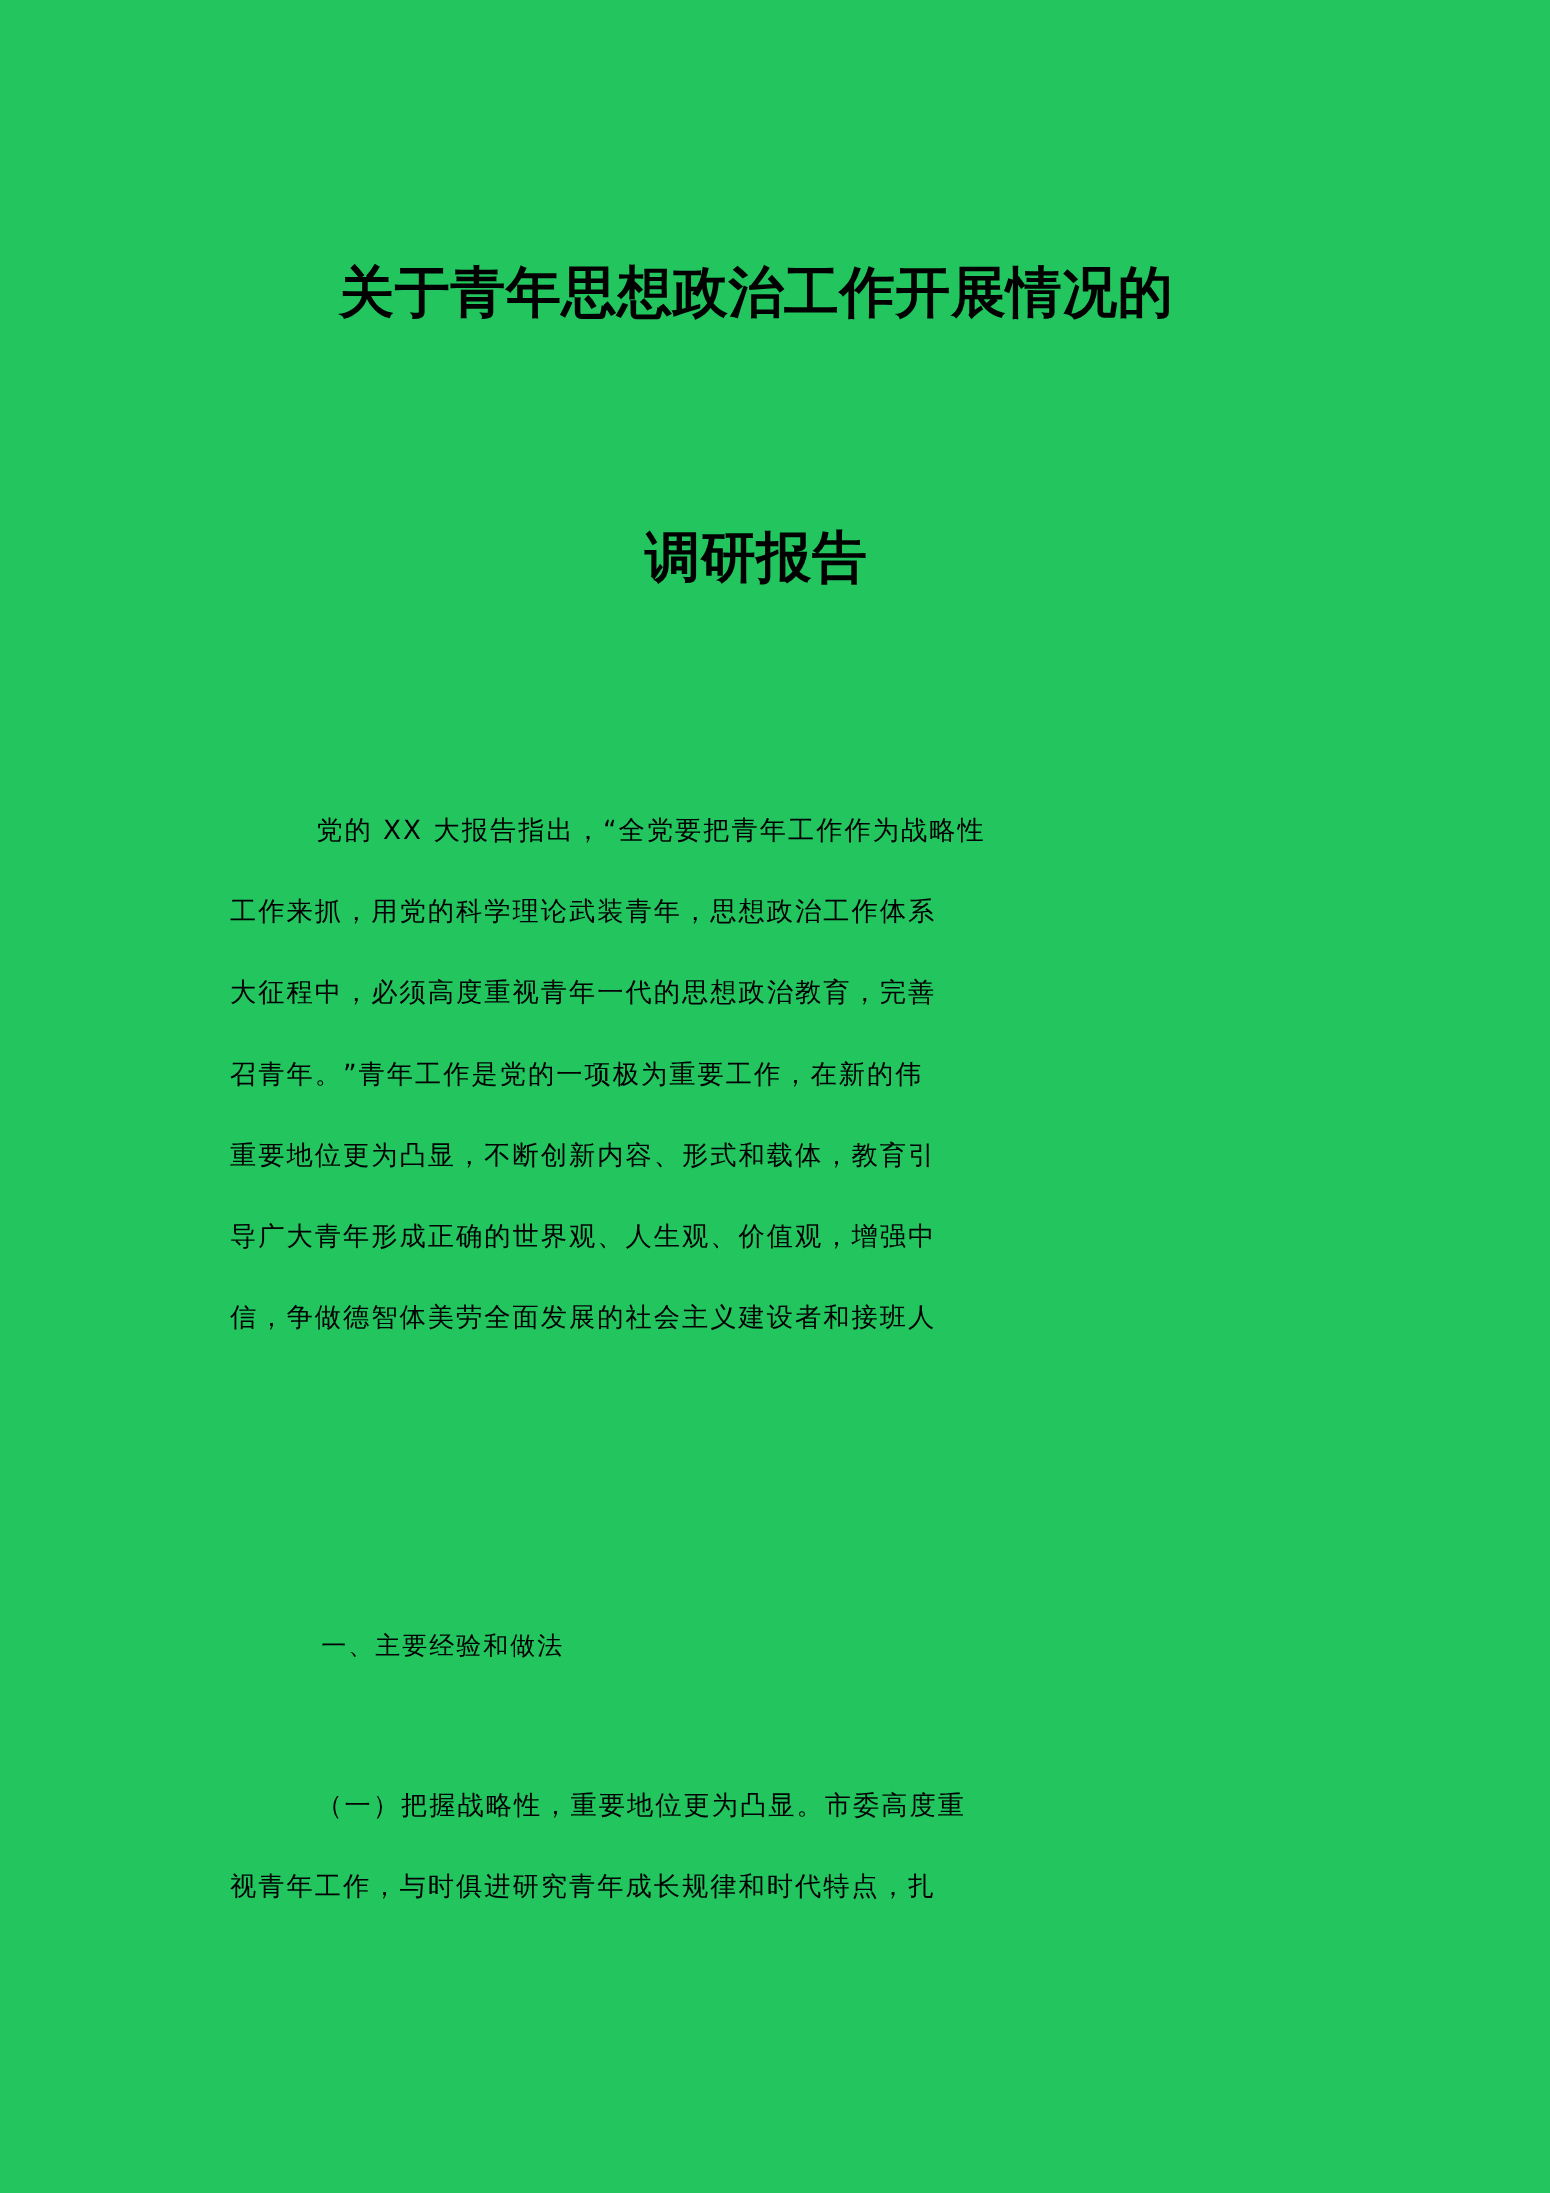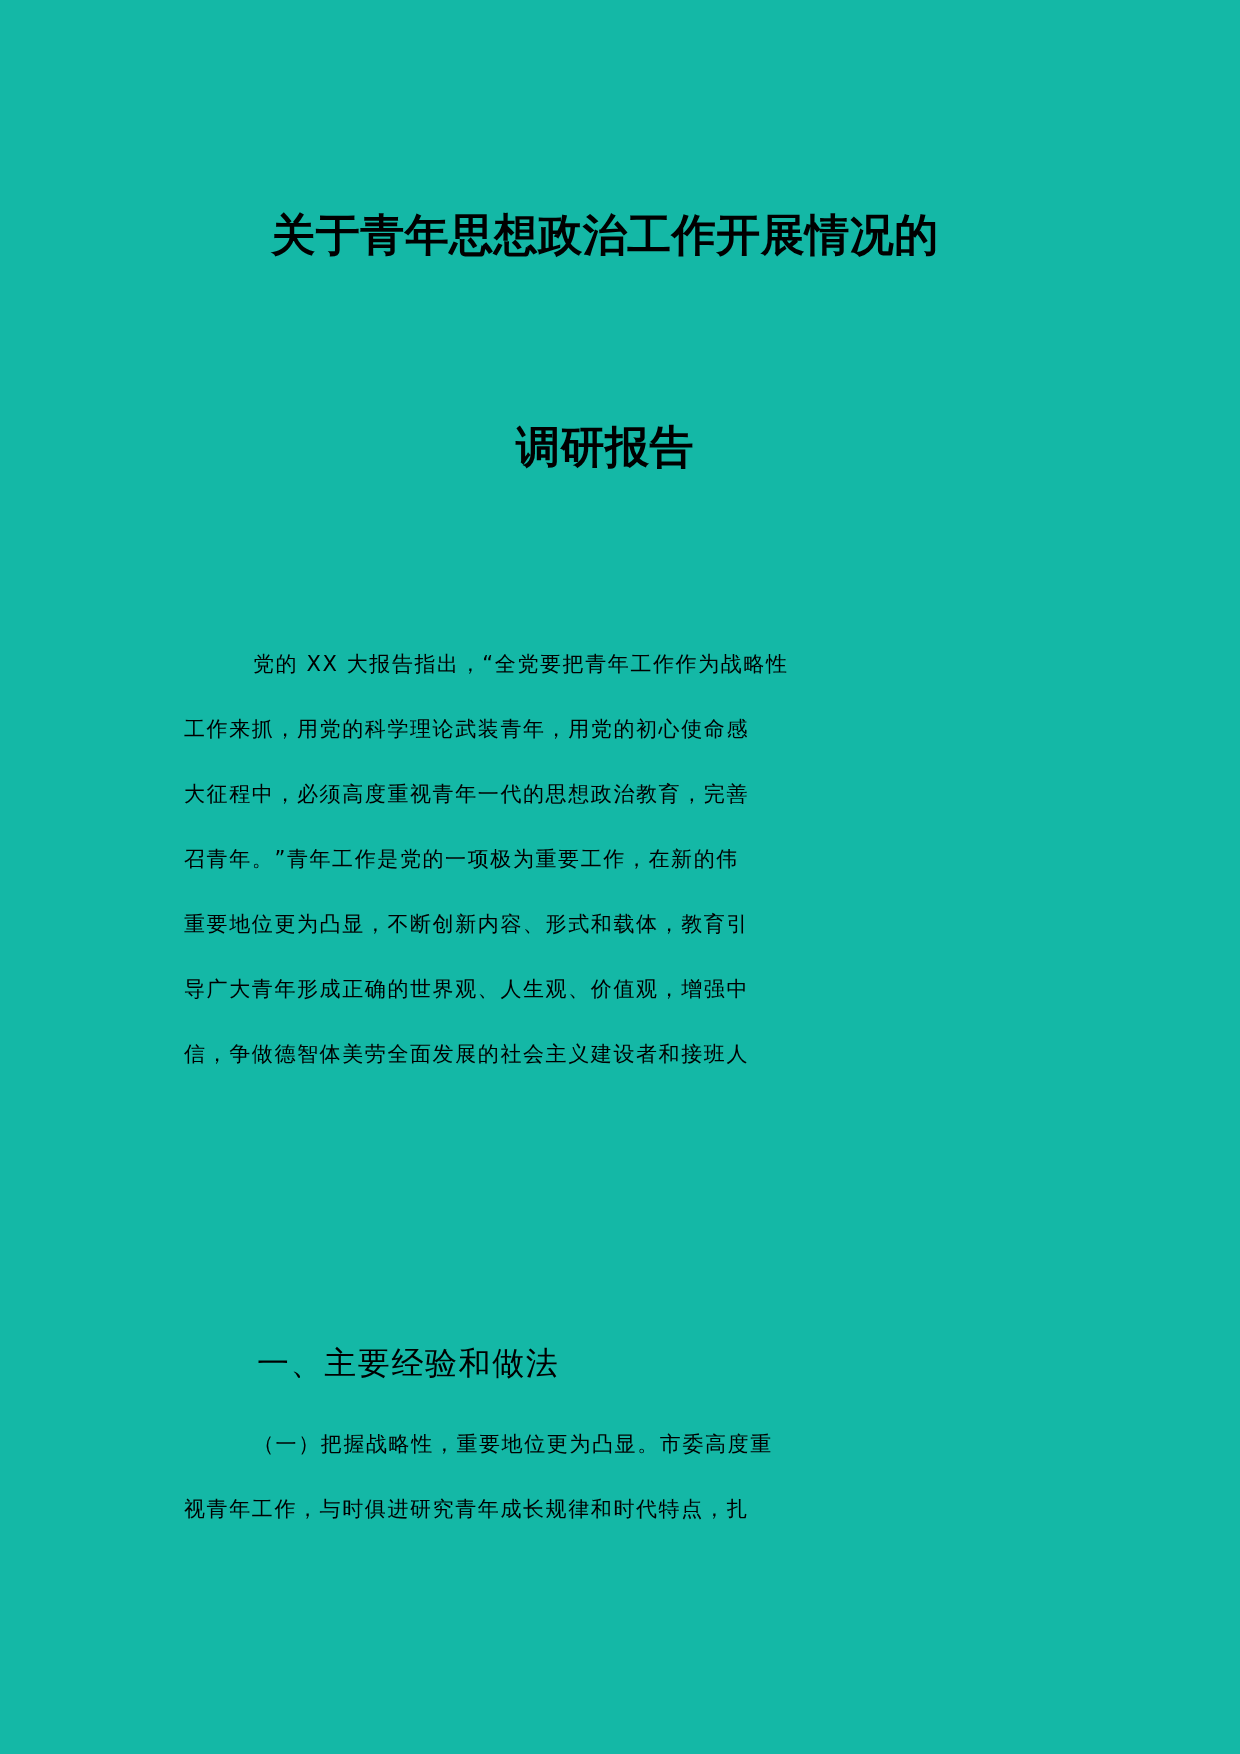--- a/index.html
+++ b/index.html
@@ -13,21 +13,21 @@
       position: relative;
       overflow: hidden;
       font-family: "DejaVu Sans", "Liberation Sans", sans-serif;
       color: #000000;
     }
     .page {
       position: absolute;
       left: 0; top: 0;
       width: 1240px;
       height: 1754px;
-      background: #14b8a6;
+      background: #22c55e;
     }
     .title {
       position: absolute;
       left: 0;
       width: 1210px;
       text-align: center;
       font-weight: bold;
       font-size: 44px;
       line-height: 52px;
       letter-spacing: 0.5px;
@@ -49,39 +49,39 @@
     .line {
       display: block;
       white-space: nowrap;
       height: 65px;
     }
     .indent { padding-left: 69px; }
 
     .heading-1 {
       position: absolute;
       left: 257px;
-      top: 1331px;
-      font-size: 32px;
+      top: 1284px;
+      font-size: 20px;
       line-height: 65px;
       letter-spacing: 1.6px;
       white-space: nowrap;
     }
     .para-2 { top: 1412px; }
   </style>
 </head>
 <body>
 
 <div class="page">
 
   <div class="title l1">关于青年思想政治工作开展情况的</div>
   <div class="title l2">调研报告</div>
 
   <div class="body-text para-1">
     <span class="line indent">党的 XX 大报告指出，“全党要把青年工作作为战略性</span>
-    <span class="line">工作来抓，用党的科学理论武装青年，用党的初心使命感</span>
+    <span class="line">工作来抓，用党的科学理论武装青年，思想政治工作体系</span>
     <span class="line">大征程中，必须高度重视青年一代的思想政治教育，完善</span>
     <span class="line">召青年。”青年工作是党的一项极为重要工作，在新的伟</span>
     <span class="line">重要地位更为凸显，不断创新内容、形式和载体，教育引</span>
     <span class="line">导广大青年形成正确的世界观、人生观、价值观，增强中</span>
     <span class="line">信，争做德智体美劳全面发展的社会主义建设者和接班人</span>
   </div>
 
   <div class="heading-1">一、主要经验和做法</div>
 
   <div class="body-text para-2">

